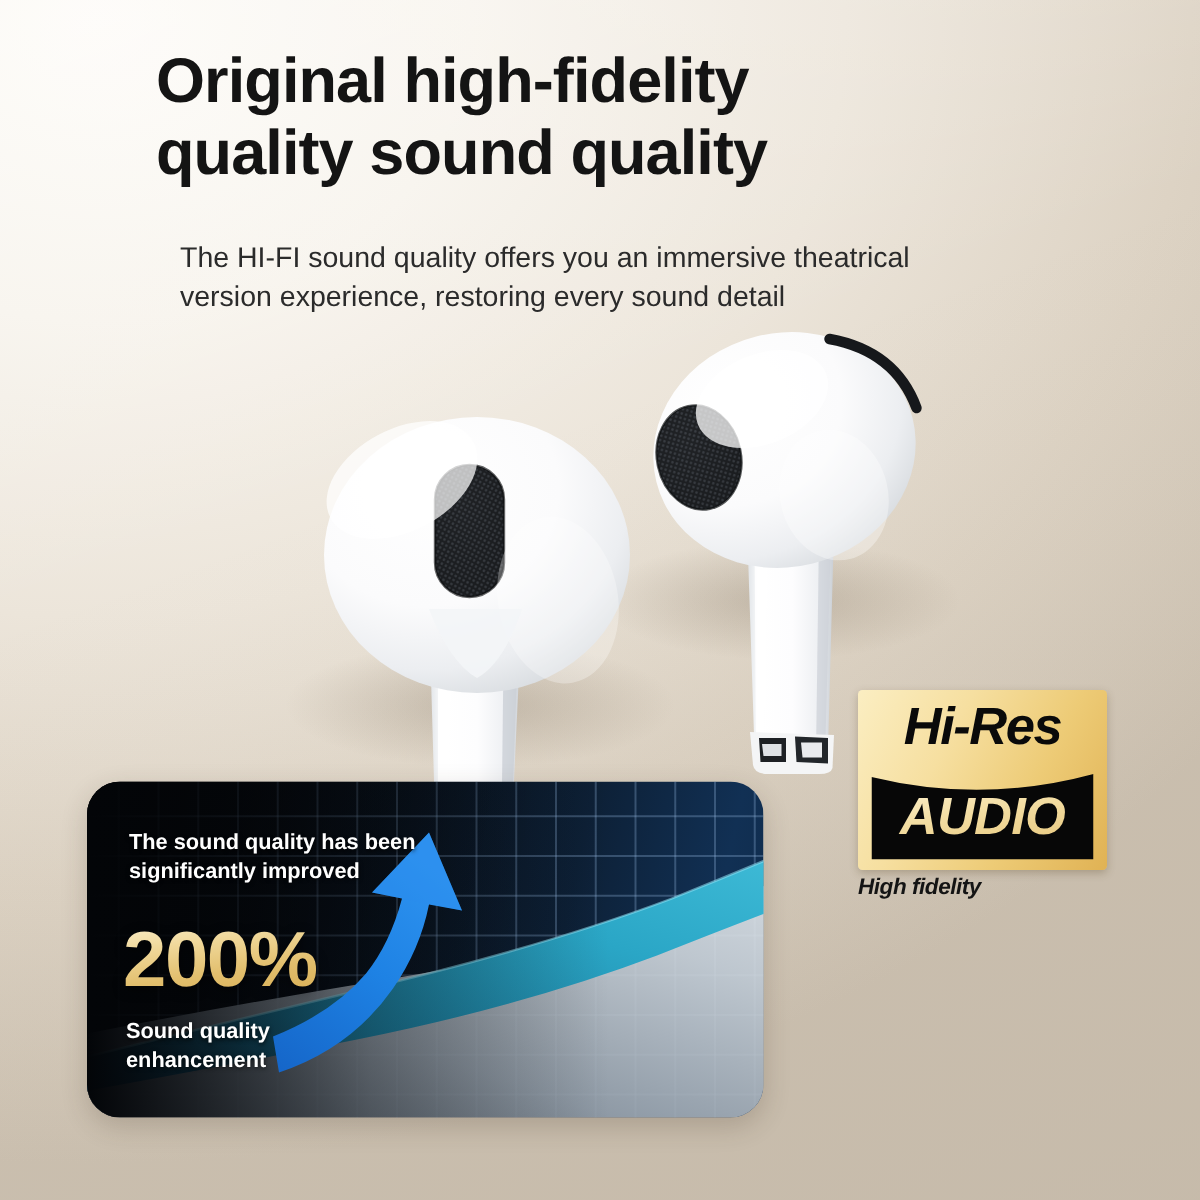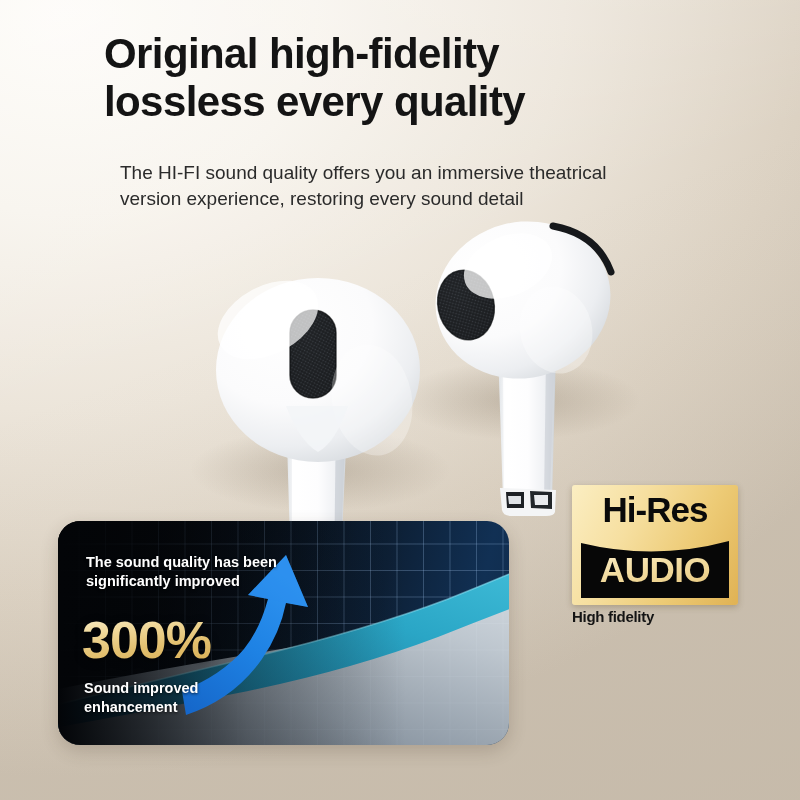--- a/index.html
+++ b/index.html
@@ -71,21 +71,21 @@
     filter:drop-shadow(0 2px 4px rgba(0,0,0,.55));
   }
   .p-line3{
     left:26px;top:158px;width:180px;
     color:#ffffff;font-size:14.5px;line-height:1.3;font-weight:600;
     text-shadow:0 1px 3px rgba(0,0,0,.75);
   }
   .p-line3 .b2{display:block;}
 
   
-  .badges{position:absolute;left:572px;top:485px;width:173px;z-index:7;}
+  .badges{position:absolute;left:572px;top:460px;width:173px;z-index:7;font-style:italic;}
   .badge-hires{
     position:relative;width:166px;height:120px;border-radius:3px;overflow:hidden;
     background:linear-gradient(118deg,#fbeec2 0%,#f6dfa0 34%,#edcb76 66%,#e0b254 100%);
     box-shadow:0 2px 6px rgba(80,60,25,.28);
   }
   .badge-hires .hr-top{
     position:absolute;left:0;right:0;top:2px;height:46px;
     display:flex;align-items:center;justify-content:center;
     font-size:35px;font-weight:700;color:#0a0a0a;letter-spacing:-1px;
   }
@@ -110,21 +110,21 @@
     font-size:15px;font-weight:700;color:#141414;letter-spacing:-0.3px;
   }
 </style>
 </head>
 <body>
 
 <div id="stage">
 
   <div class="headline">
     <span>Original high-fidelity</span>
-    <span class="l2">lossless every quality</span>
+    <span class="l2">quality sound quality</span>
   </div>
 
   <div class="subhead">
     <span>The HI-FI sound quality offers you an immersive theatrical</span>
     <span class="s2">version experience, restoring every sound detail</span>
   </div>
 
   <div class="buds">
     <svg width="800" height="800" viewBox="0 0 800 800">
       <defs>
@@ -257,24 +257,24 @@
                  Q202 108 186 128 Q164 154 124 170 Z" fill="url(#arrowG)"></path>
         <path d="M190 74 L228 34 L250 86 Z" fill="#2a8ced" opacity=".35"></path>
       </g>
     </svg>
 
     <div class="p-text p-line1">
       <span>The sound quality has been</span>
       <span class="b2">significantly improved</span>
     </div>
 
-    <div class="p-text p-big">300%</div>
+    <div class="p-text p-big">200%</div>
 
     <div class="p-text p-line3">
-      <span>Sound improved</span>
+      <span>Sound quality</span>
       <span class="b2">enhancement</span>
     </div>
   </div>
 
   <div class="badges">
 
     <div class="badge-hires">
       <div class="hr-top">Hi-Res</div>
       <div class="hr-band">
         <svg width="148" height="67" viewBox="0 0 148 67">

